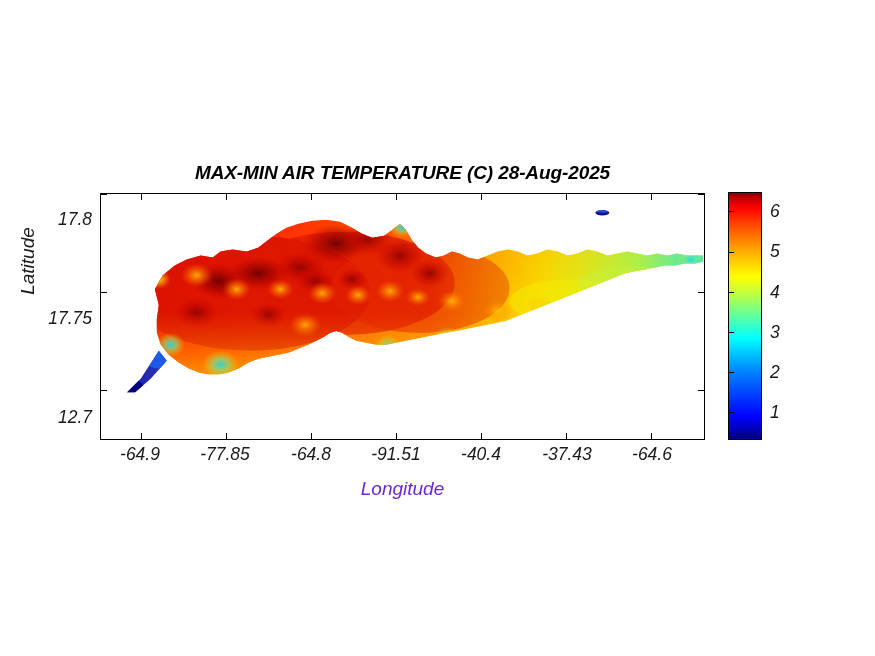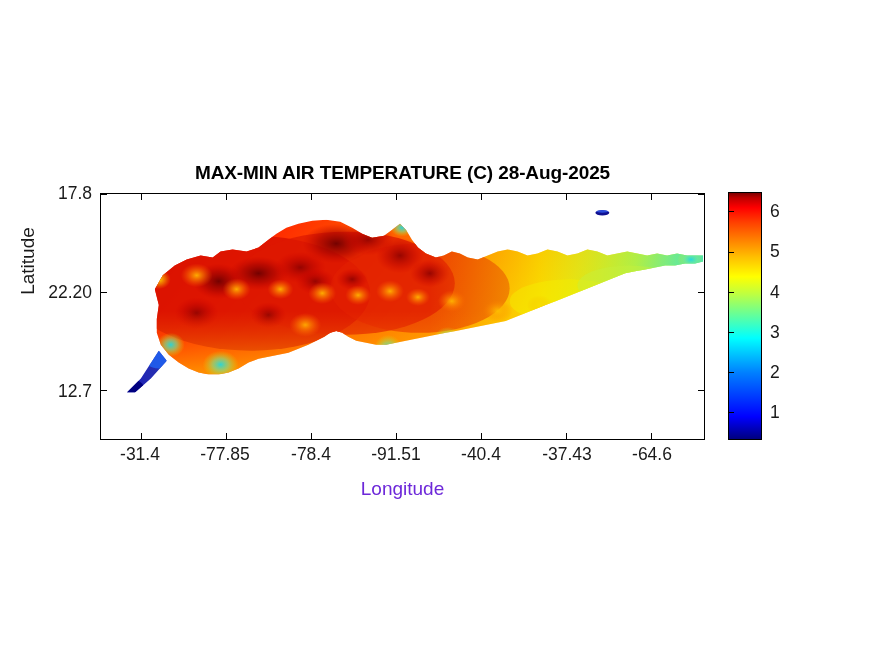--- a/index.html
+++ b/index.html
@@ -7,20 +7,21 @@
     padding: 0;
     background: #ffffff;
   }
   #page {
     position: relative;
     width: 875px;
     height: 656px;
     background: #ffffff;
     overflow: hidden;
     font-family: "Liberation Sans", sans-serif;
+    font-style: italic;
   }
 
   
   #chart-title {
     position: absolute;
     left: 100px;
     top: 162px;
     width: 605px;
     text-align: center;
     font-size: 19px;
@@ -90,20 +91,21 @@
     transform: translateX(-50%);
     white-space: nowrap;
   }
   .yticklabel {
     position: absolute;
     left: 92px;
     font-size: 17.5px;
     color: #1a1a1a;
     transform: translate(-100%, -50%);
     white-space: nowrap;
+    margin-top: 26px;
   }
 
   
   #xlabel {
     position: absolute;
     left: 100px;
     top: 478px;
     width: 605px;
     text-align: center;
     font-size: 19px;
@@ -337,30 +339,30 @@
     <div class="tick-x-top" style="left:91.2%"></div>
 
     <div class="tick-y" style="top:0%"></div>
     <div class="tick-y" style="top:40%"></div>
     <div class="tick-y" style="top:80%"></div>
     <div class="tick-y-right" style="top:0%"></div>
     <div class="tick-y-right" style="top:40%"></div>
     <div class="tick-y-right" style="top:80%"></div>
   </div>
 
-  <div class="xticklabel" style="left:140px">-31.4</div>
+  <div class="xticklabel" style="left:140px">-64.9</div>
   <div class="xticklabel" style="left:225px">-77.85</div>
-  <div class="xticklabel" style="left:311px">-78.4</div>
+  <div class="xticklabel" style="left:311px">-64.8</div>
   <div class="xticklabel" style="left:396px">-91.51</div>
   <div class="xticklabel" style="left:481px">-40.4</div>
   <div class="xticklabel" style="left:567px">-37.43</div>
   <div class="xticklabel" style="left:652px">-64.6</div>
 
   <div class="yticklabel" style="top:391px">12.7</div>
-  <div class="yticklabel" style="top:292px">22.20</div>
+  <div class="yticklabel" style="top:292px">17.75</div>
   <div class="yticklabel" style="top:193px">17.8</div>
 
   <div id="xlabel">Longitude</div>
   <div id="ylabel">Latitude</div>
 
   <div id="colorbar">
     <div class="cb-tick" style="top:7.5%"></div>
     <div class="cb-tick" style="top:23.8%"></div>
     <div class="cb-tick" style="top:40.1%"></div>
     <div class="cb-tick" style="top:56.4%"></div>

